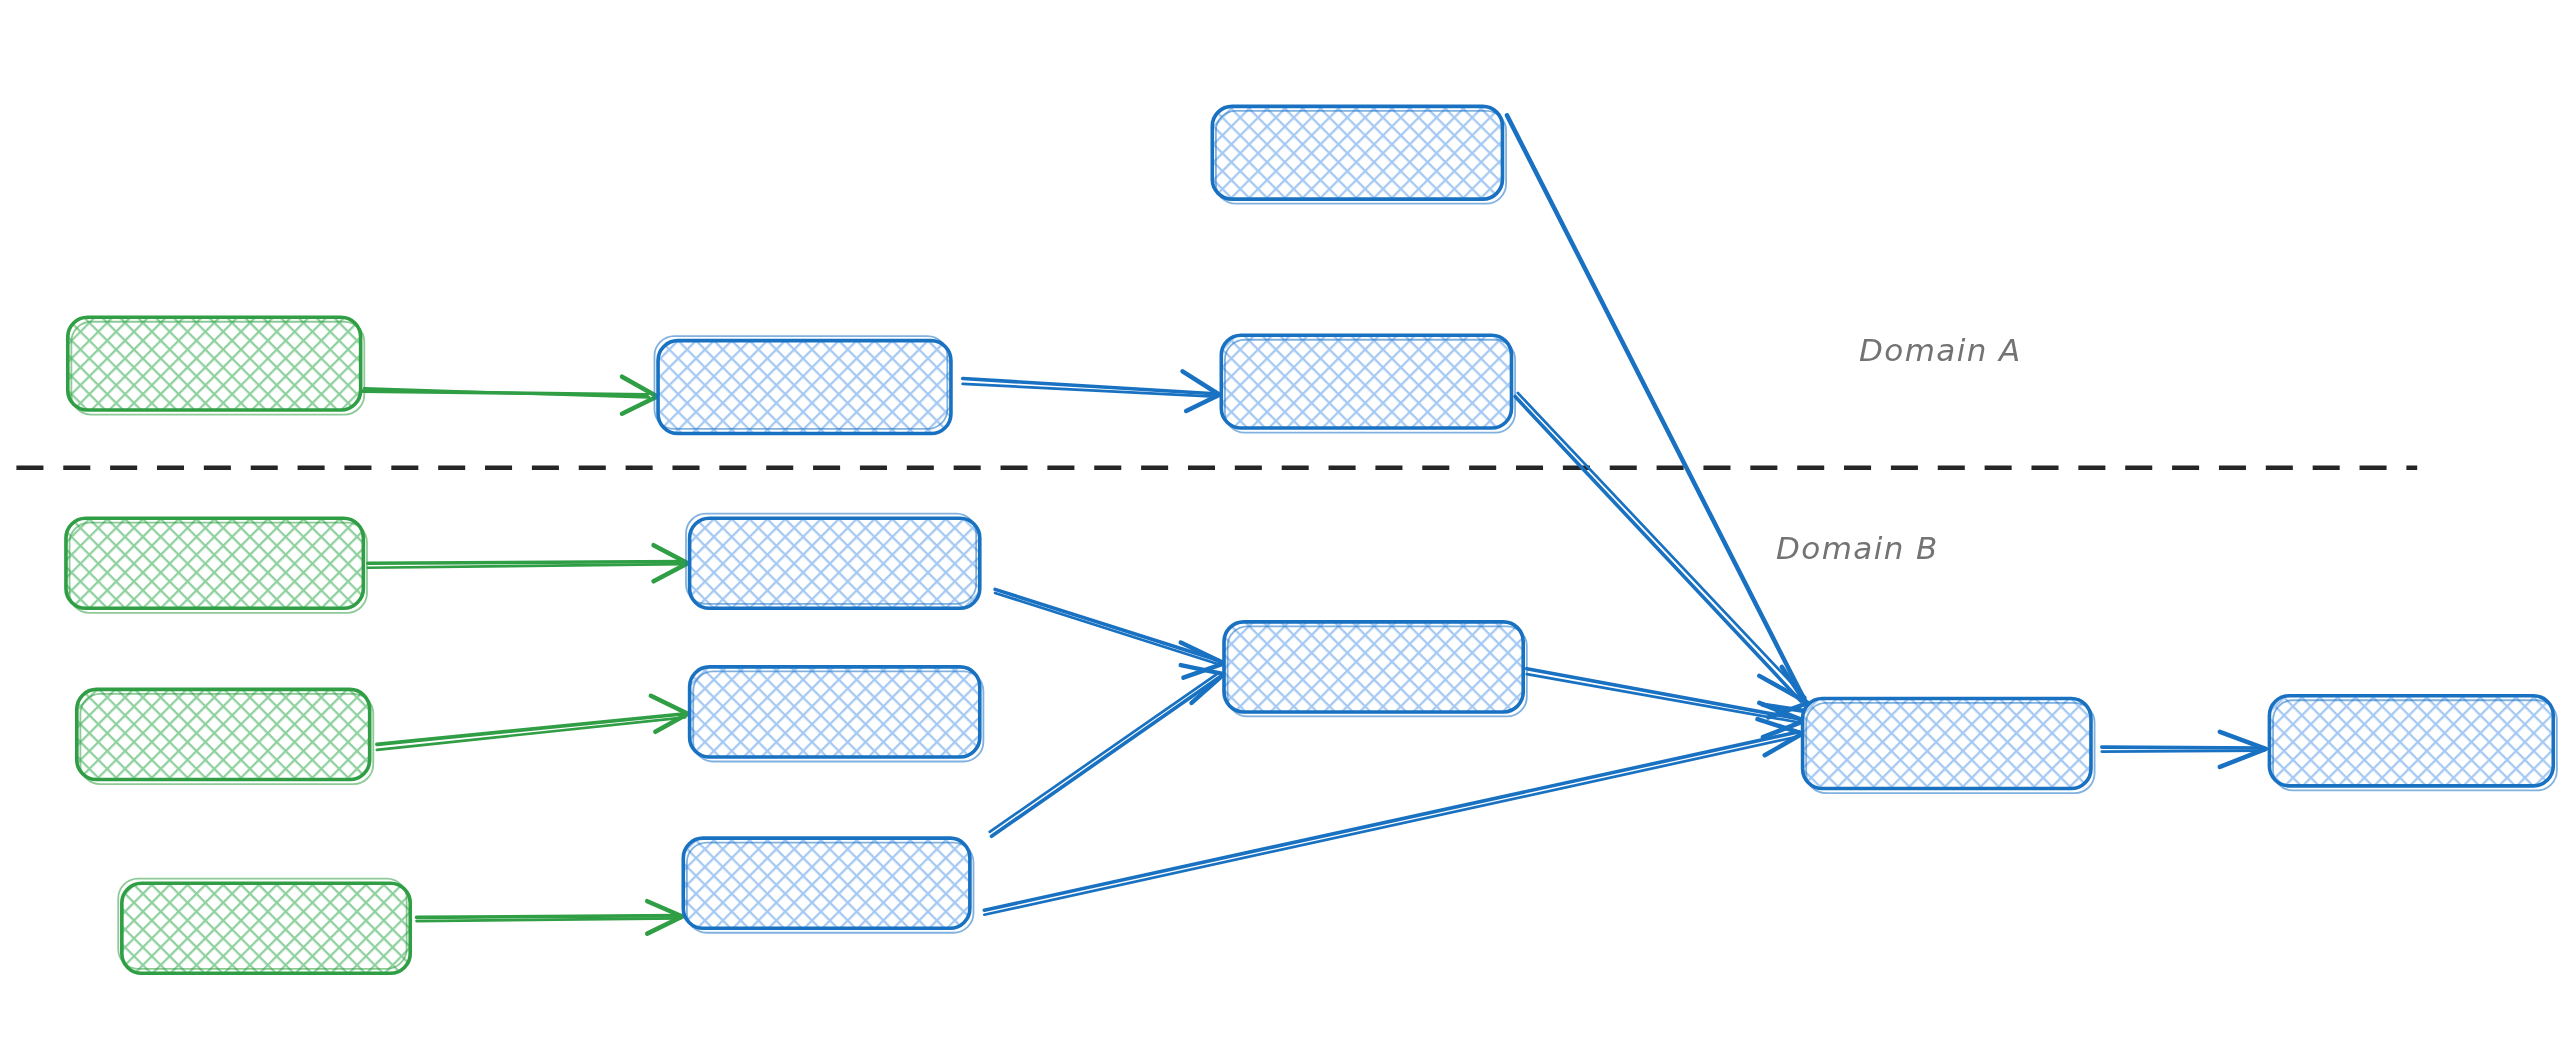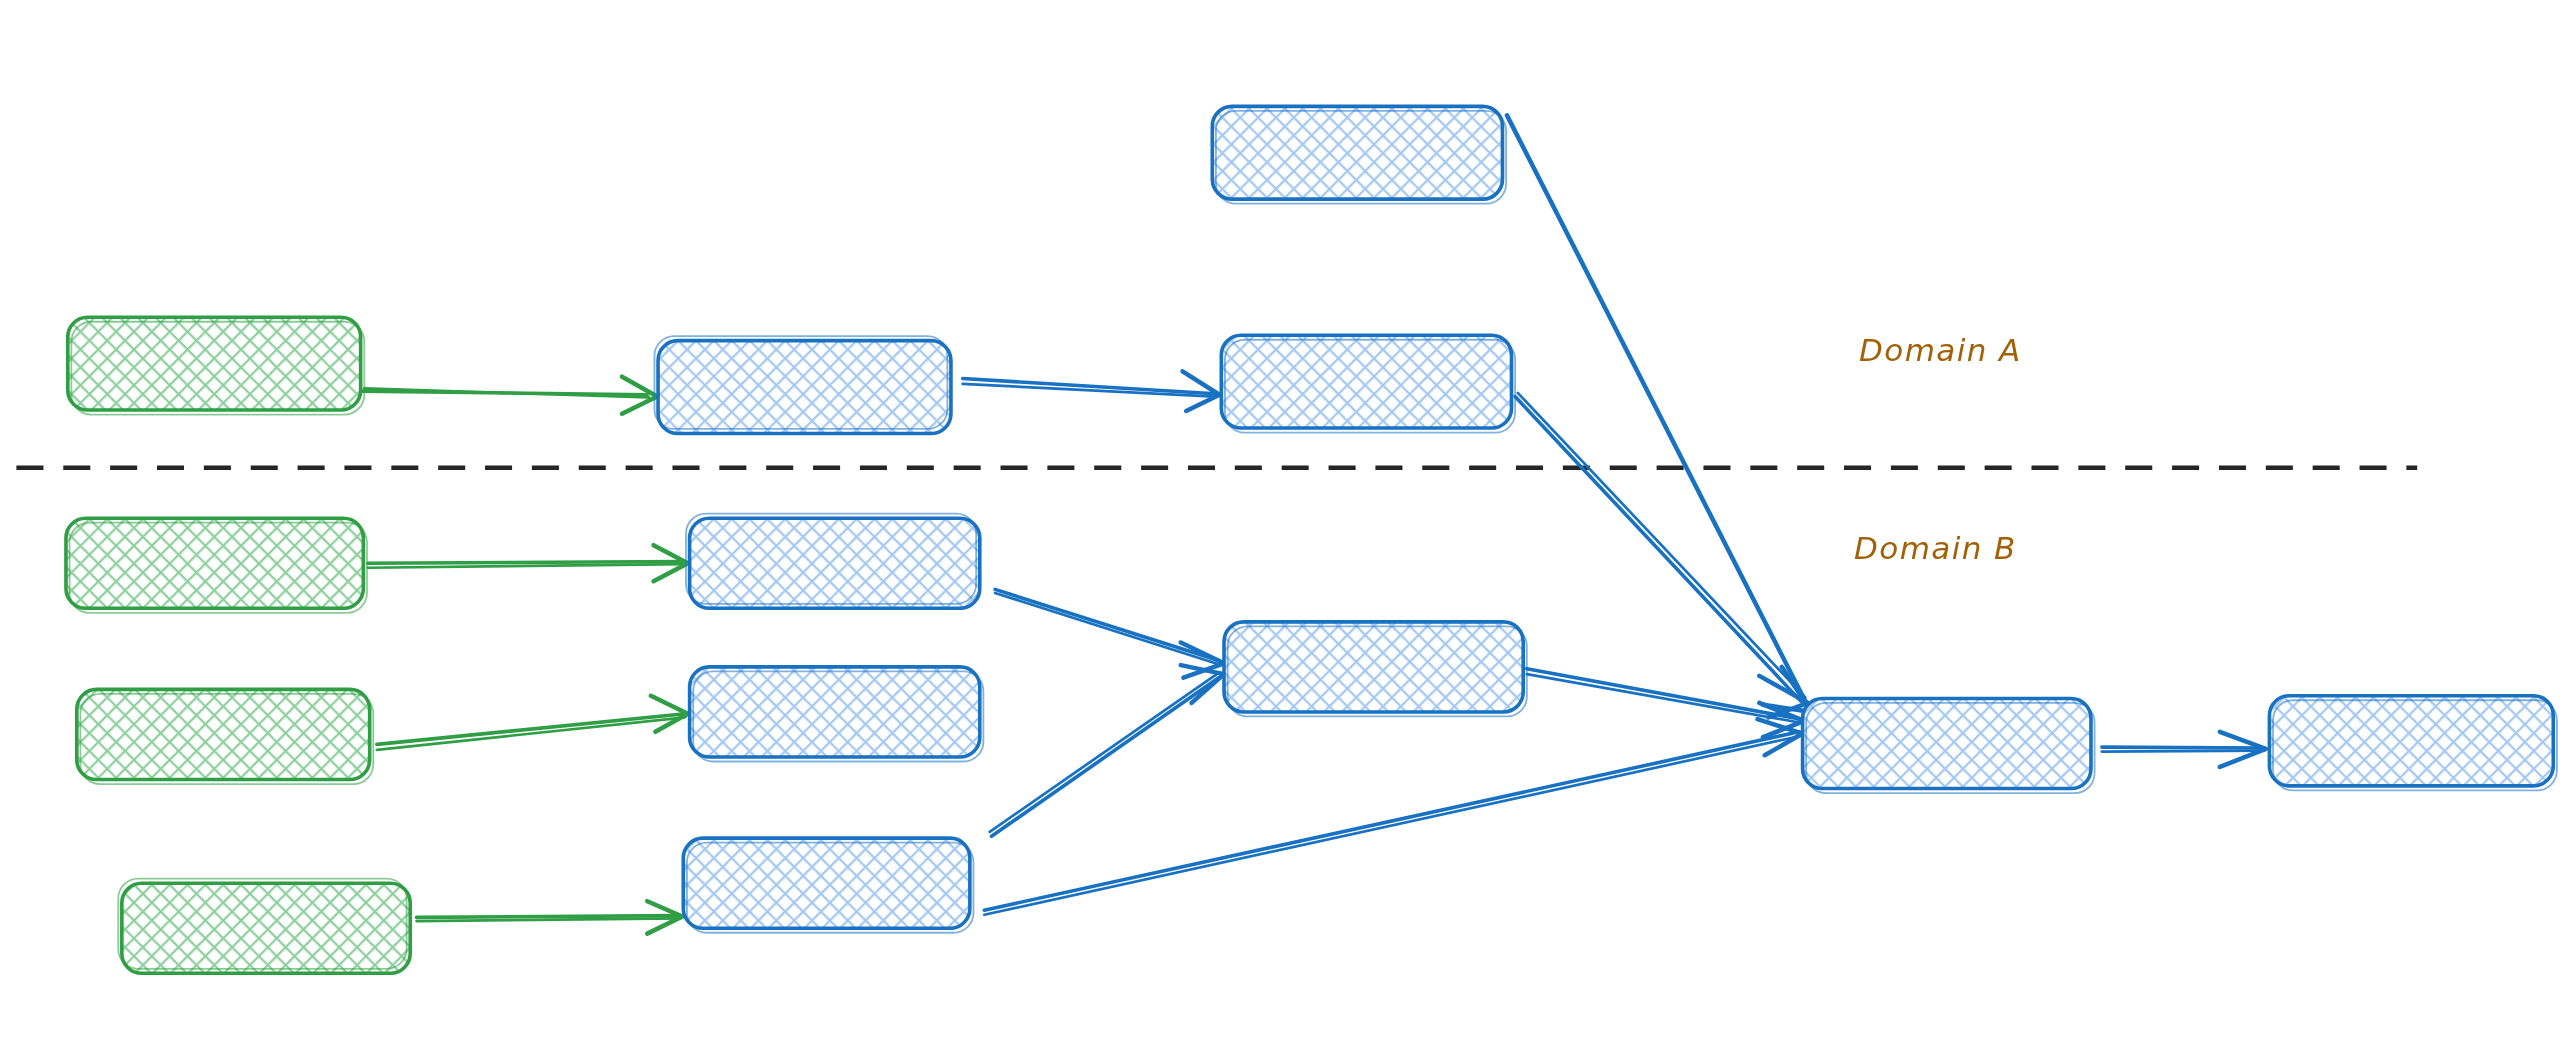--- a/index.html
+++ b/index.html
@@ -23,26 +23,26 @@
     left: 0;
     width: 2576px;
     height: 1049px;
   }
   .domain-label {
     position: absolute;
     font-family: "DejaVu Sans", sans-serif;
     font-size: 31px;
     font-style: italic;
     font-weight: 400;
-    color: #a16207;
+    color: #737373;
     letter-spacing: 1.4px;
     white-space: nowrap;
   }
   #domain-a-label { left: 1859px; top: 332px; }
-  #domain-b-label { left: 1854px; top: 530px; }
+  #domain-b-label { left: 1776px; top: 530px; }
 </style>
 </head>
 <body>
 
 <div id="canvas">
 
   <svg id="diagram-svg" viewBox="0 0 2858 1164" xmlns="http://www.w3.org/2000/svg">
     <defs>
       <pattern id="hatch-green" width="14" height="14" patternUnits="userSpaceOnUse" patternTransform="rotate(45)">
         <rect width="14" height="14" fill="#ffffff"></rect>

